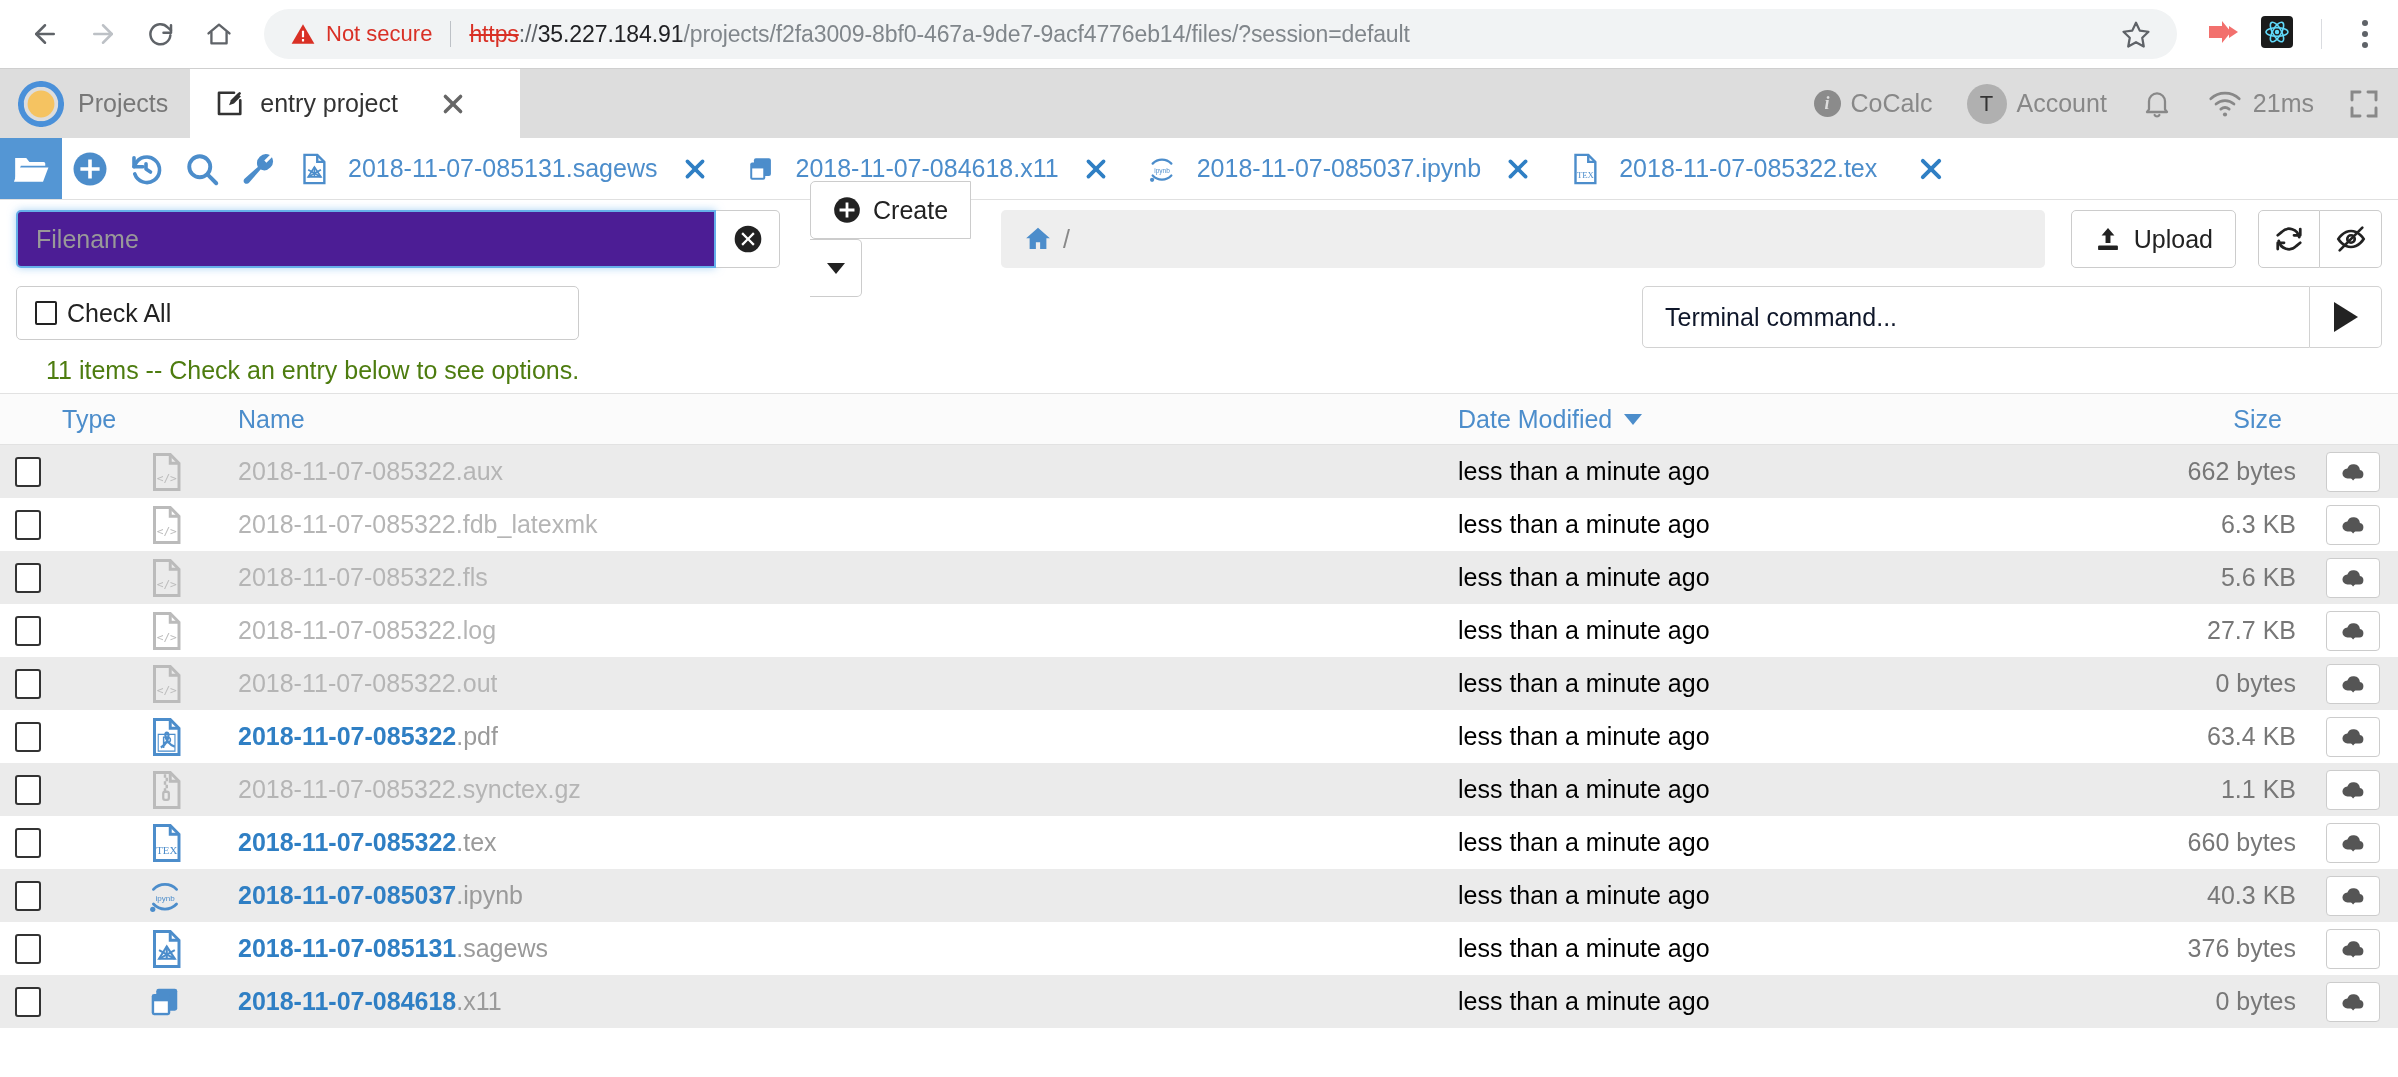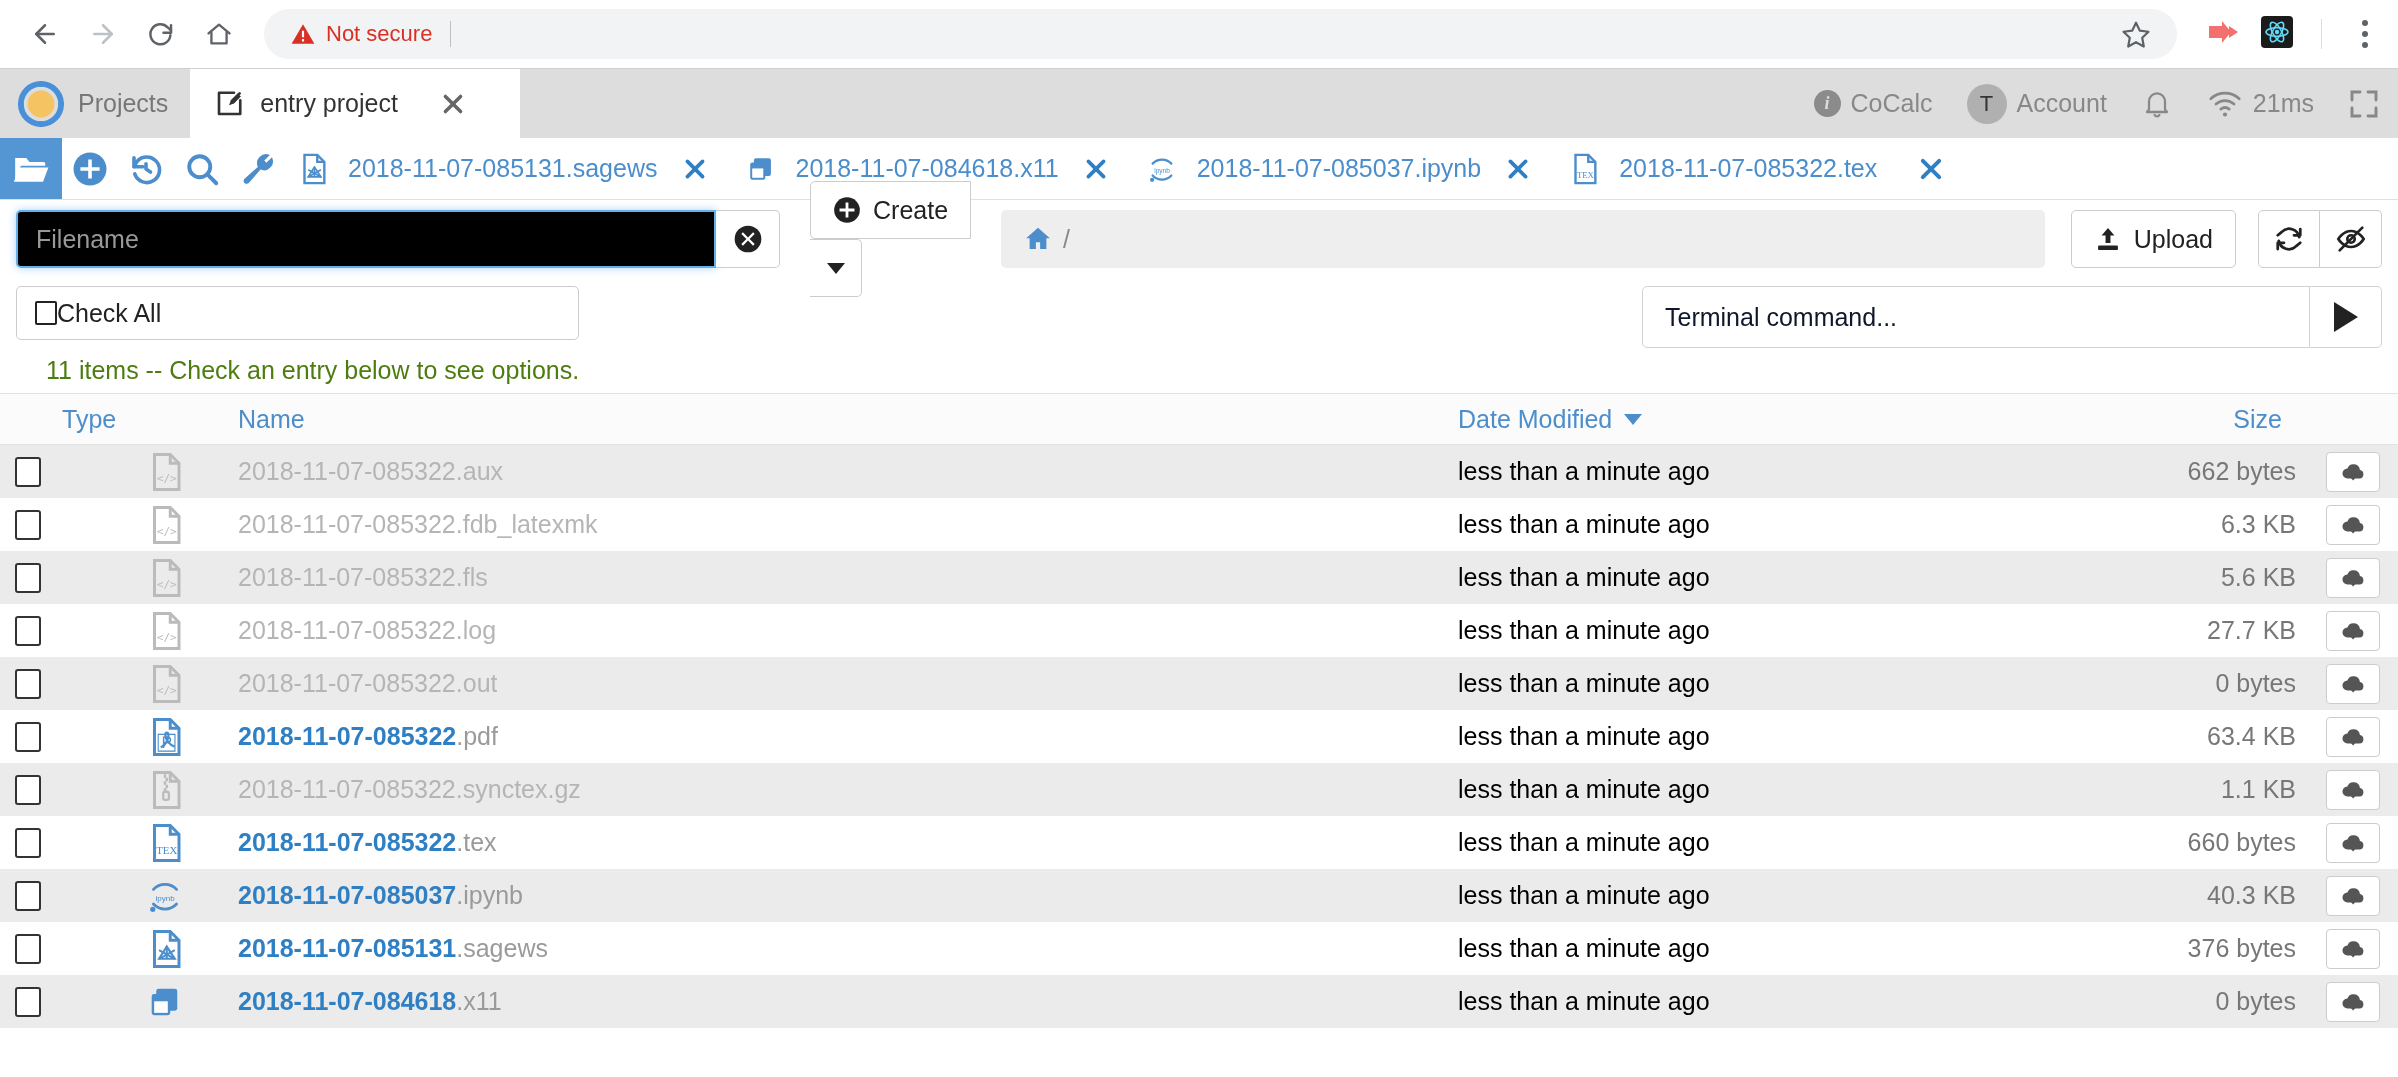--- a/index.html
+++ b/index.html
@@ -160,21 +160,21 @@
   .fname-input {
     flex: 0 0 700px;
     height: 58px;
     border: 2px solid #66afe9;
     border-radius: 5px 0 0 5px;
     box-shadow: 0 0 8px rgba(102,175,233,0.55);
     padding: 0 18px;
     display: flex; align-items: center;
     font-size: 25px;
     color: #999999;
-    background: #000000;
+    background: #4c1d95;
   }
   .fname-clear {
     width: 64px; height: 58px;
     border: 1px solid #cccccc;
     border-left: none;
     border-radius: 0 5px 5px 0;
     background: #ffffff;
     display: flex; align-items: center; justify-content: center;
     color: #222222;
   }
@@ -236,21 +236,21 @@
   
   .fl-row2 {
     display: flex; align-items: flex-start;
     padding: 10px 16px 0 16px;
     min-height: 96px;
   }
   .btn-checkall {
     height: 54px;
     border: 1px solid #cccccc; background: #ffffff;
     border-radius: 5px;
-    display: flex; align-items: center; 
+    display: flex; align-items: center; gap: 10px;
     padding: 0 18px;
     font-size: 25px; color: #222222;
   }
   .chk-sq {
     width: 22px; height: 24px;
     border: 2px solid #222222;
     border-radius: 2px;
     display: block;
   }
   .items-note {
@@ -381,20 +381,21 @@
 
   <div class="omnibox">
     <span class="warn-icon">
       <svg width="26" height="26" viewBox="0 0 24 24" fill="currentColor">
           <path d="M12 3 1.5 21h21L12 3z"></path>
           <path fill="#fff" d="M11 9h2v6h-2zM11 16.5h2V19h-2z"></path>
         </svg>
     </span>
     <span class="not-secure">Not secure</span>
     <span class="omni-sep"></span>
+    <span class="url"><span class="scheme">https</span><span class="sep">://</span><span class="host">35.227.184.91</span><span class="path">/projects/f2fa3009-8bf0-467a-9de7-9acf4776eb14/files/?session=default</span></span>
     <span class="star-btn">
       <svg width="30" height="30" viewBox="0 0 24 24" fill="none" stroke="currentColor" stroke-width="1.8" stroke-linejoin="round">
           <polygon points="12 3 15 9.3 22 10.2 17 15 18.2 22 12 18.6 5.8 22 7 15 2 10.2 9 9.3"></polygon>
         </svg>
     </span>
   </div>
 
   <div class="ext-icons">
     <span>
       <svg width="34" height="30" viewBox="0 0 34 30">

